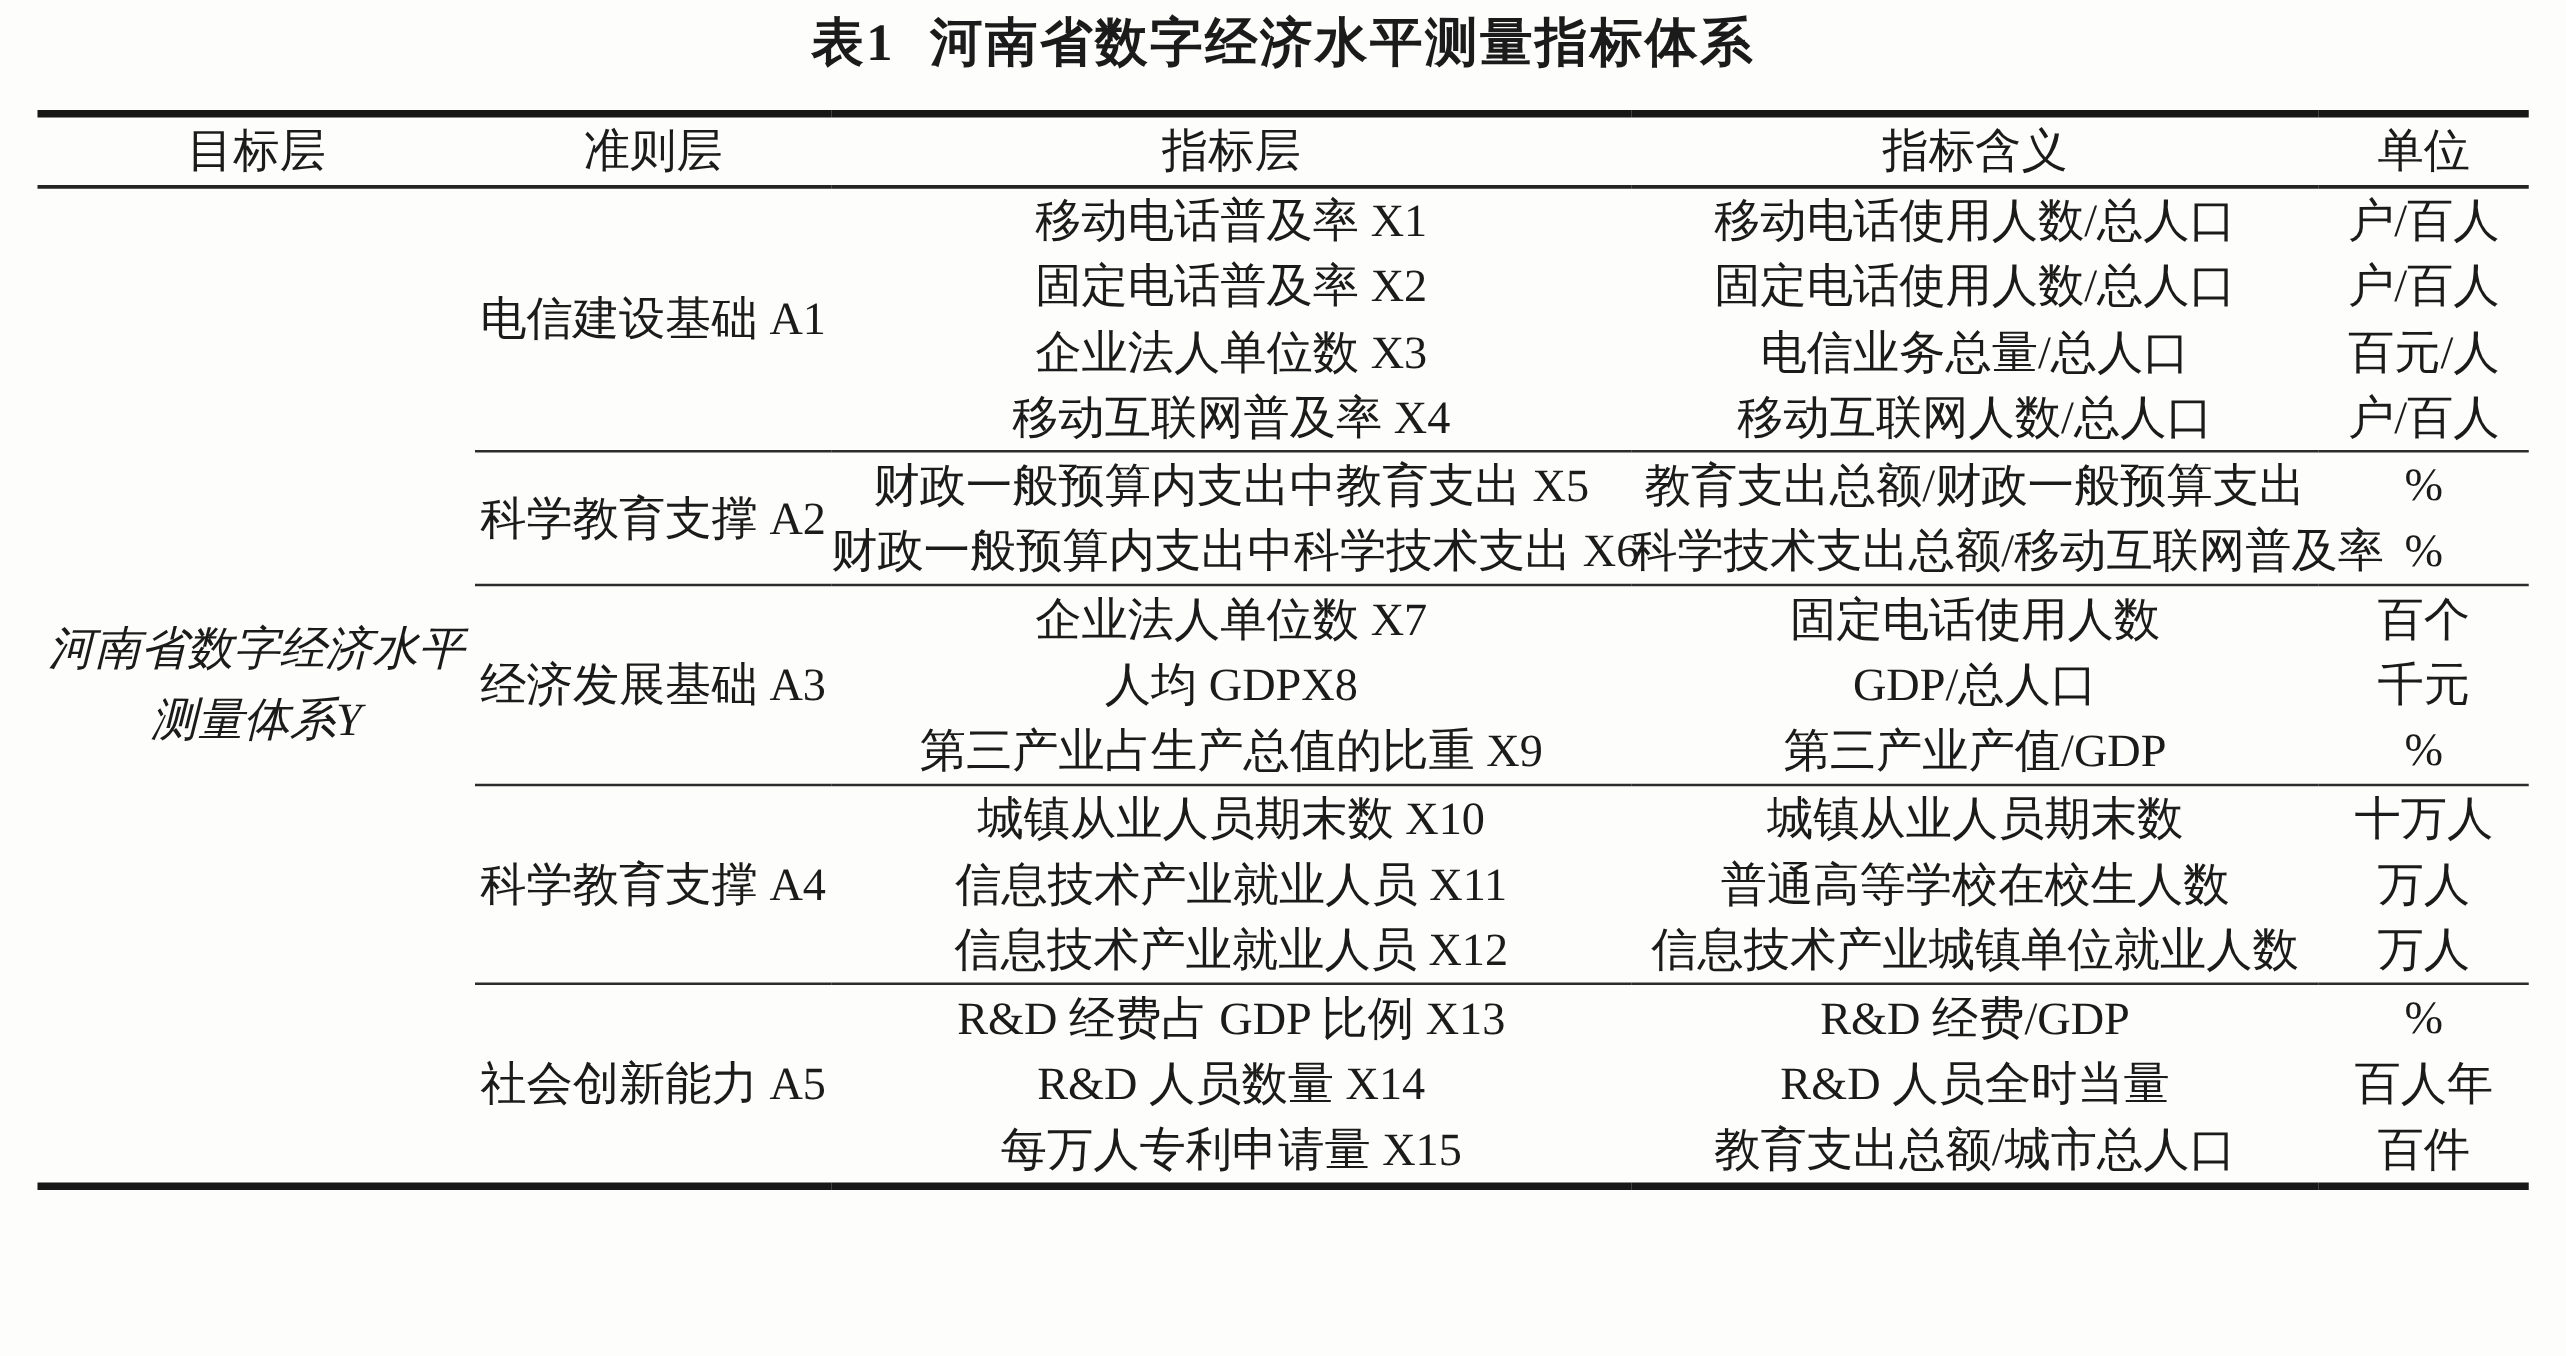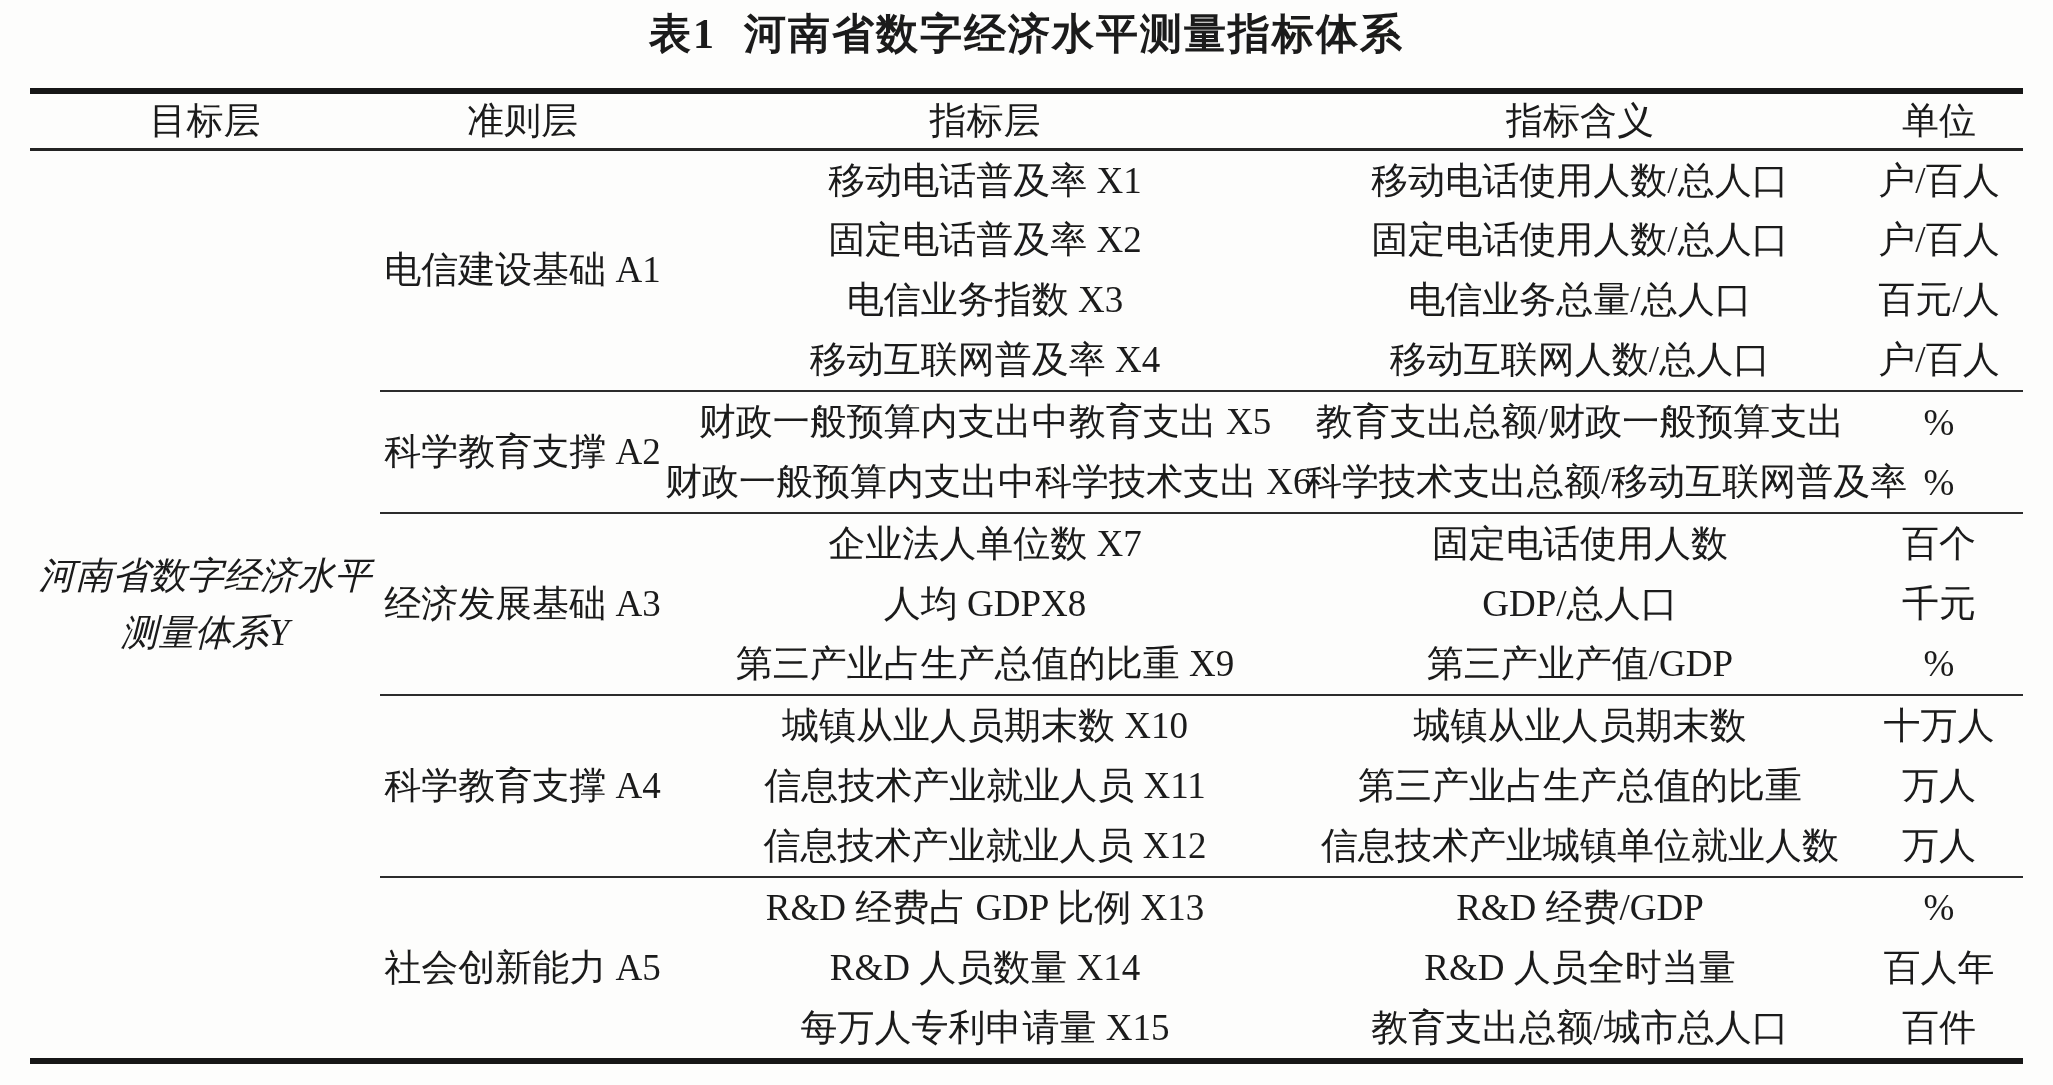--- a/index.html
+++ b/index.html
@@ -16,21 +16,21 @@
     top: 6px; left: 30px; width: 1993px;
     text-align: center;
     font-size: 42px;
     font-weight: bold;
     letter-spacing: 2px;
   }
   .doc-title .title-label { margin-right: 28px; }
   table.indicator-table {
     position: absolute;
     top: 88px; left: 30px;
-    width: 1993px; height: 976px;
+    width: 1993px; height: 864px;
     border-collapse: collapse;
     table-layout: fixed;
     border-top: 6px solid #171717;
     border-bottom: 6px solid #171717;
     font-size: 37px;
   }
   th, td {
     text-align: center;
     vertical-align: middle;
     font-weight: normal;
@@ -79,21 +79,21 @@
       <td class="body-cell">移动电话普及率 X1</td>
       <td class="body-cell">移动电话使用人数/总人口</td>
       <td class="body-cell">户/百人</td>
     </tr>
     <tr>
       <td class="body-cell">固定电话普及率 X2</td>
       <td class="body-cell">固定电话使用人数/总人口</td>
       <td class="body-cell">户/百人</td>
     </tr>
     <tr>
-      <td class="body-cell">电信业务指数 X3</td>
+      <td class="body-cell">企业法人单位数 X3</td>
       <td class="body-cell">电信业务总量/总人口</td>
       <td class="body-cell">百元/人</td>
     </tr>
     <tr>
       <td class="body-cell">移动互联网普及率 X4</td>
       <td class="body-cell">移动互联网人数/总人口</td>
       <td class="body-cell">户/百人</td>
     </tr>
     <tr class="section-start">
       <td class="body-cell" rowspan="2">科学教育支撑 A2</td>
@@ -123,21 +123,21 @@
       <td class="body-cell">%</td>
     </tr>
     <tr class="section-start">
       <td class="body-cell" rowspan="3">科学教育支撑 A4</td>
       <td class="body-cell">城镇从业人员期末数 X10</td>
       <td class="body-cell">城镇从业人员期末数</td>
       <td class="body-cell">十万人</td>
     </tr>
     <tr>
       <td class="body-cell">信息技术产业就业人员 X11</td>
-      <td class="body-cell">第三产业占生产总值的比重</td>
+      <td class="body-cell">普通高等学校在校生人数</td>
       <td class="body-cell">万人</td>
     </tr>
     <tr>
       <td class="body-cell">信息技术产业就业人员 X12</td>
       <td class="body-cell">信息技术产业城镇单位就业人数</td>
       <td class="body-cell">万人</td>
     </tr>
     <tr class="section-start">
       <td class="body-cell" rowspan="3">社会创新能力 A5</td>
       <td class="body-cell">R&amp;D 经费占 GDP 比例 X13</td>

